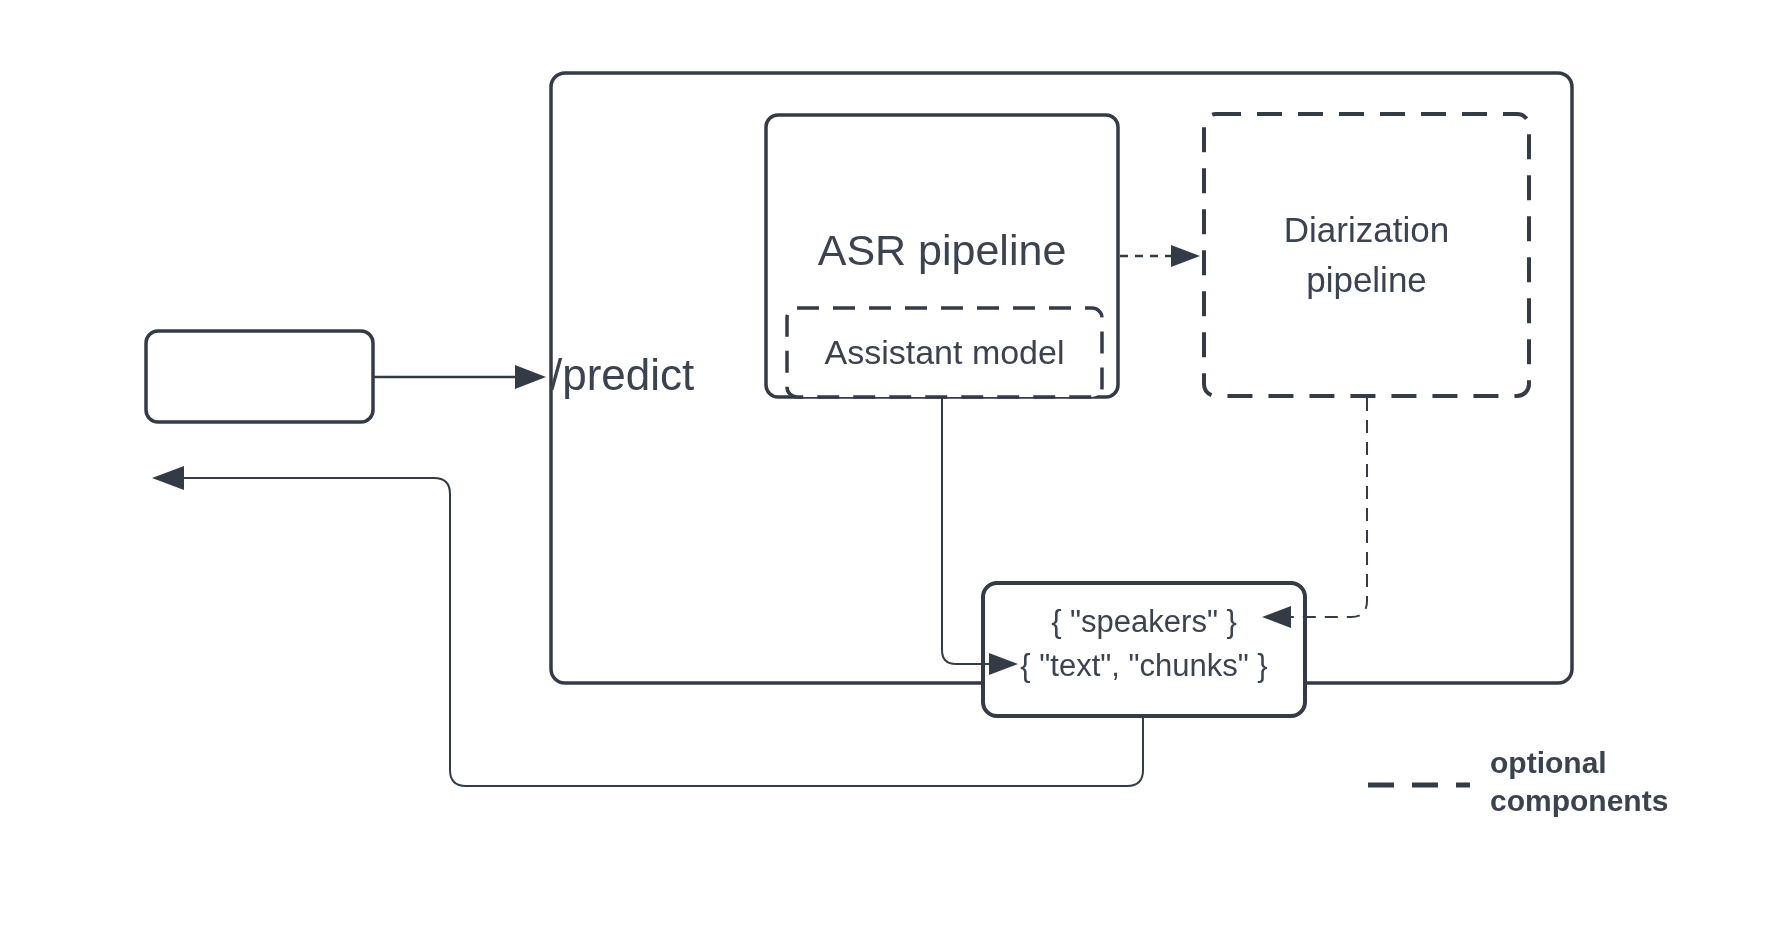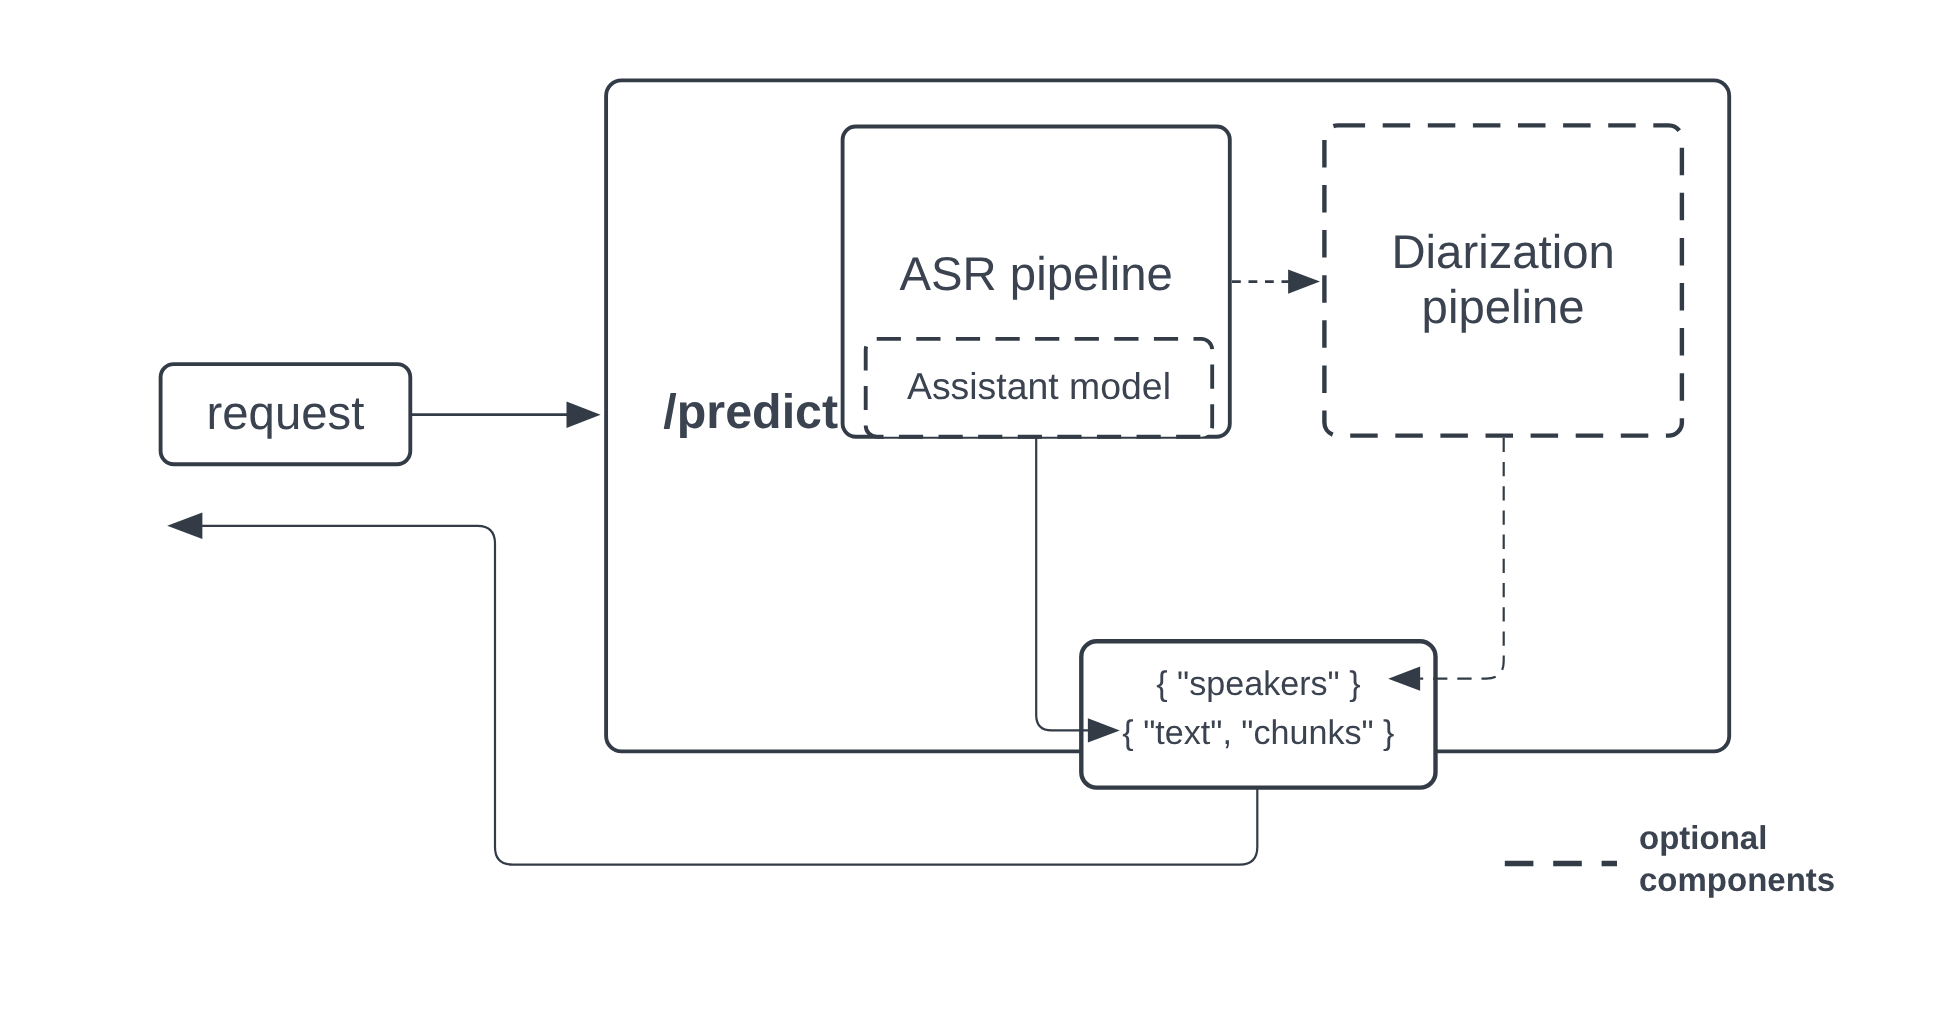--- a/index.html
+++ b/index.html
@@ -41,35 +41,35 @@
     justify-content: center;
     text-align: center;
   }
 
   
   .request-label {
     left: 146px; top: 331px; width: 227px; height: 91px;
     font-size: 43px;
   }
   .predict-label {
-    left: 603px; top: 351px;
-    font-size: 44px; line-height: 48px; font-weight: bold;
+    left: 550px; top: 351px;
+    font-size: 44px; line-height: 48px;
   }
   .asr-label {
     left: 766px; top: 226px; width: 352px;
     font-size: 43px; line-height: 48px;
     text-align: center;
   }
   .assistant-label {
     left: 787px; top: 308px; width: 315px; height: 89px;
     font-size: 34px;
   }
   .diarization-label {
     left: 1204px; top: 114px; width: 325px; height: 282px;
-    font-size: 43px; line-height: 50px;
+    font-size: 35px; line-height: 50px;
     white-space: normal;
   }
   .diarization-label > span { display: inline-block; width: 260px; }
   .output-label {
     left: 983px; top: 600px; width: 322px;
     font-size: 31px; line-height: 44px;
     text-align: center;
   }
   .legend-label {
     left: 1490px; top: 744px; width: 220px;
@@ -108,21 +108,20 @@
 
     <path class="wire" d="M1367,398 V601 Q1367,617 1351,617 H1291" stroke-width="2" stroke-dasharray="13 9"></path>
     <polygon class="head" points="1262,617 1291,606 1291,628"></polygon>
 
     <path class="wire" d="M1143,717 V770 Q1143,786 1127,786 H466 Q450,786 450,770 V494 Q450,478 434,478 H183" stroke-width="2"></path>
     <polygon class="head" points="152,478 184,466 184,490"></polygon>
 
     <path class="wire" d="M1368,785 H1470" stroke-width="5" stroke-dasharray="26 18"></path>
   </svg>
 
-  <div class="label centered request-label">request</div>
 
   <div class="label predict-label">/predict</div>
 
   <div class="label centered assistant-label">Assistant model</div>
 
   <div class="label asr-label">ASR pipeline</div>
 
   <div class="label centered diarization-label">
     <span>Diarization pipeline</span>
   </div>

